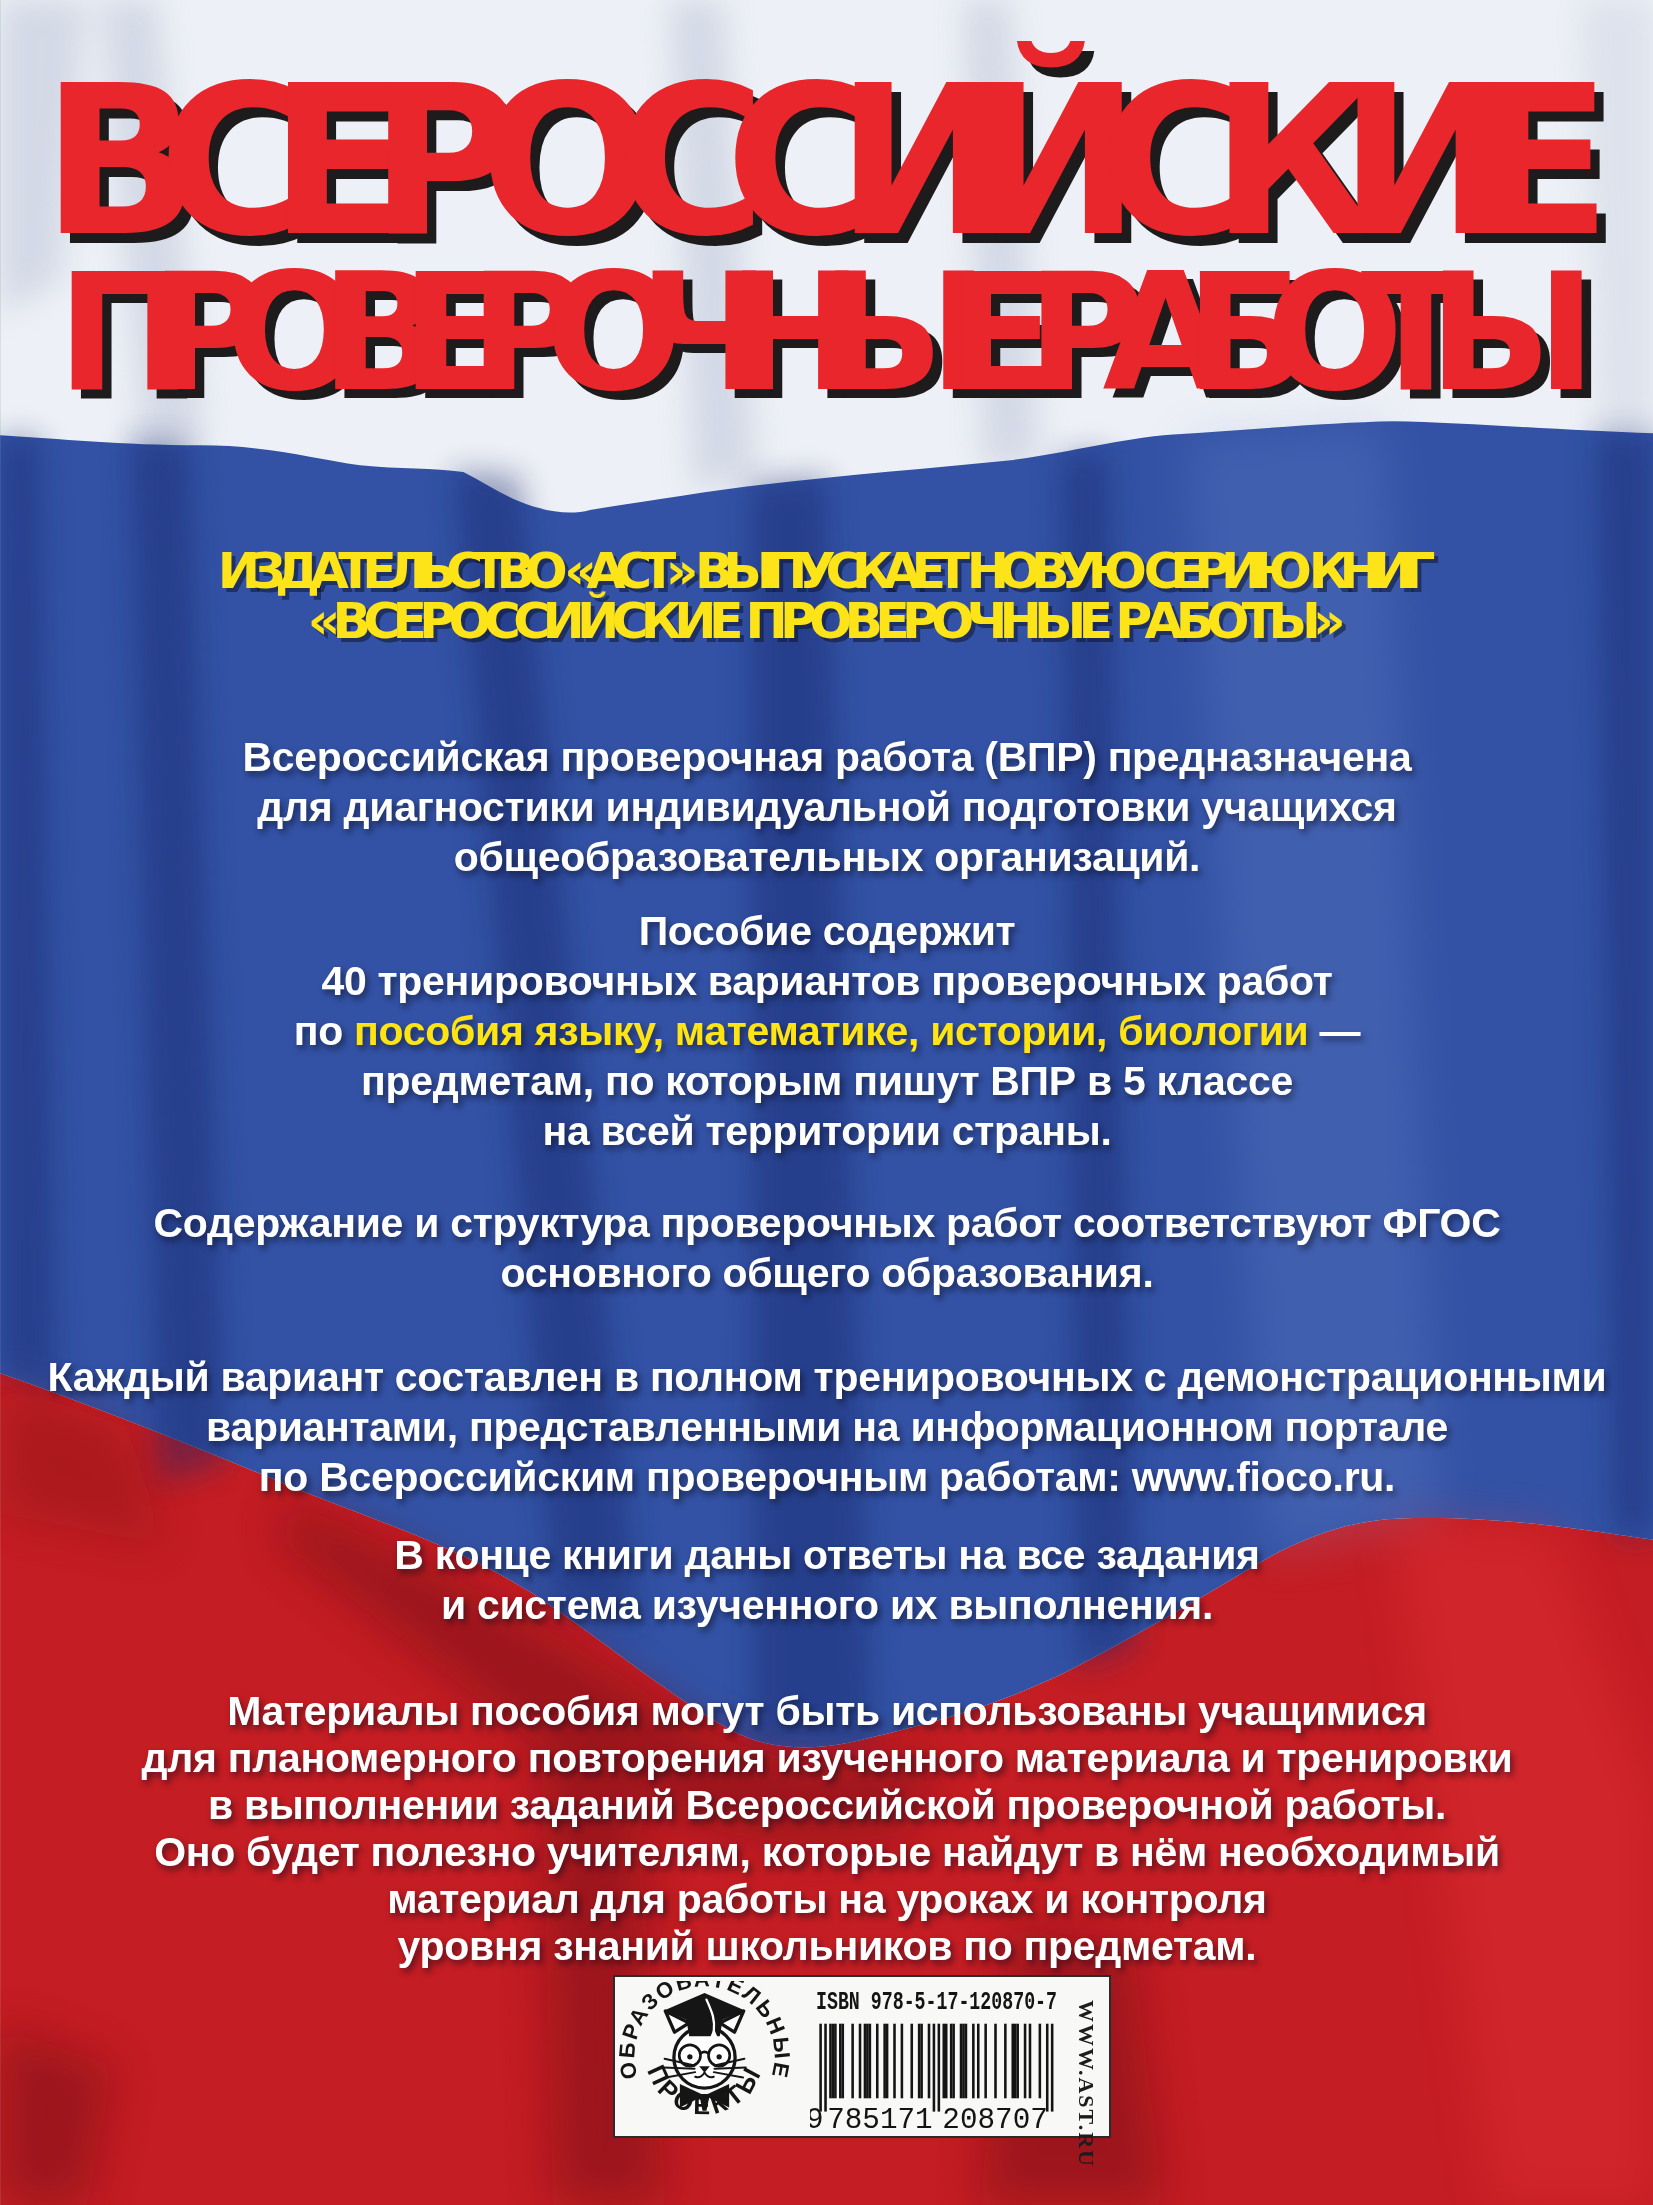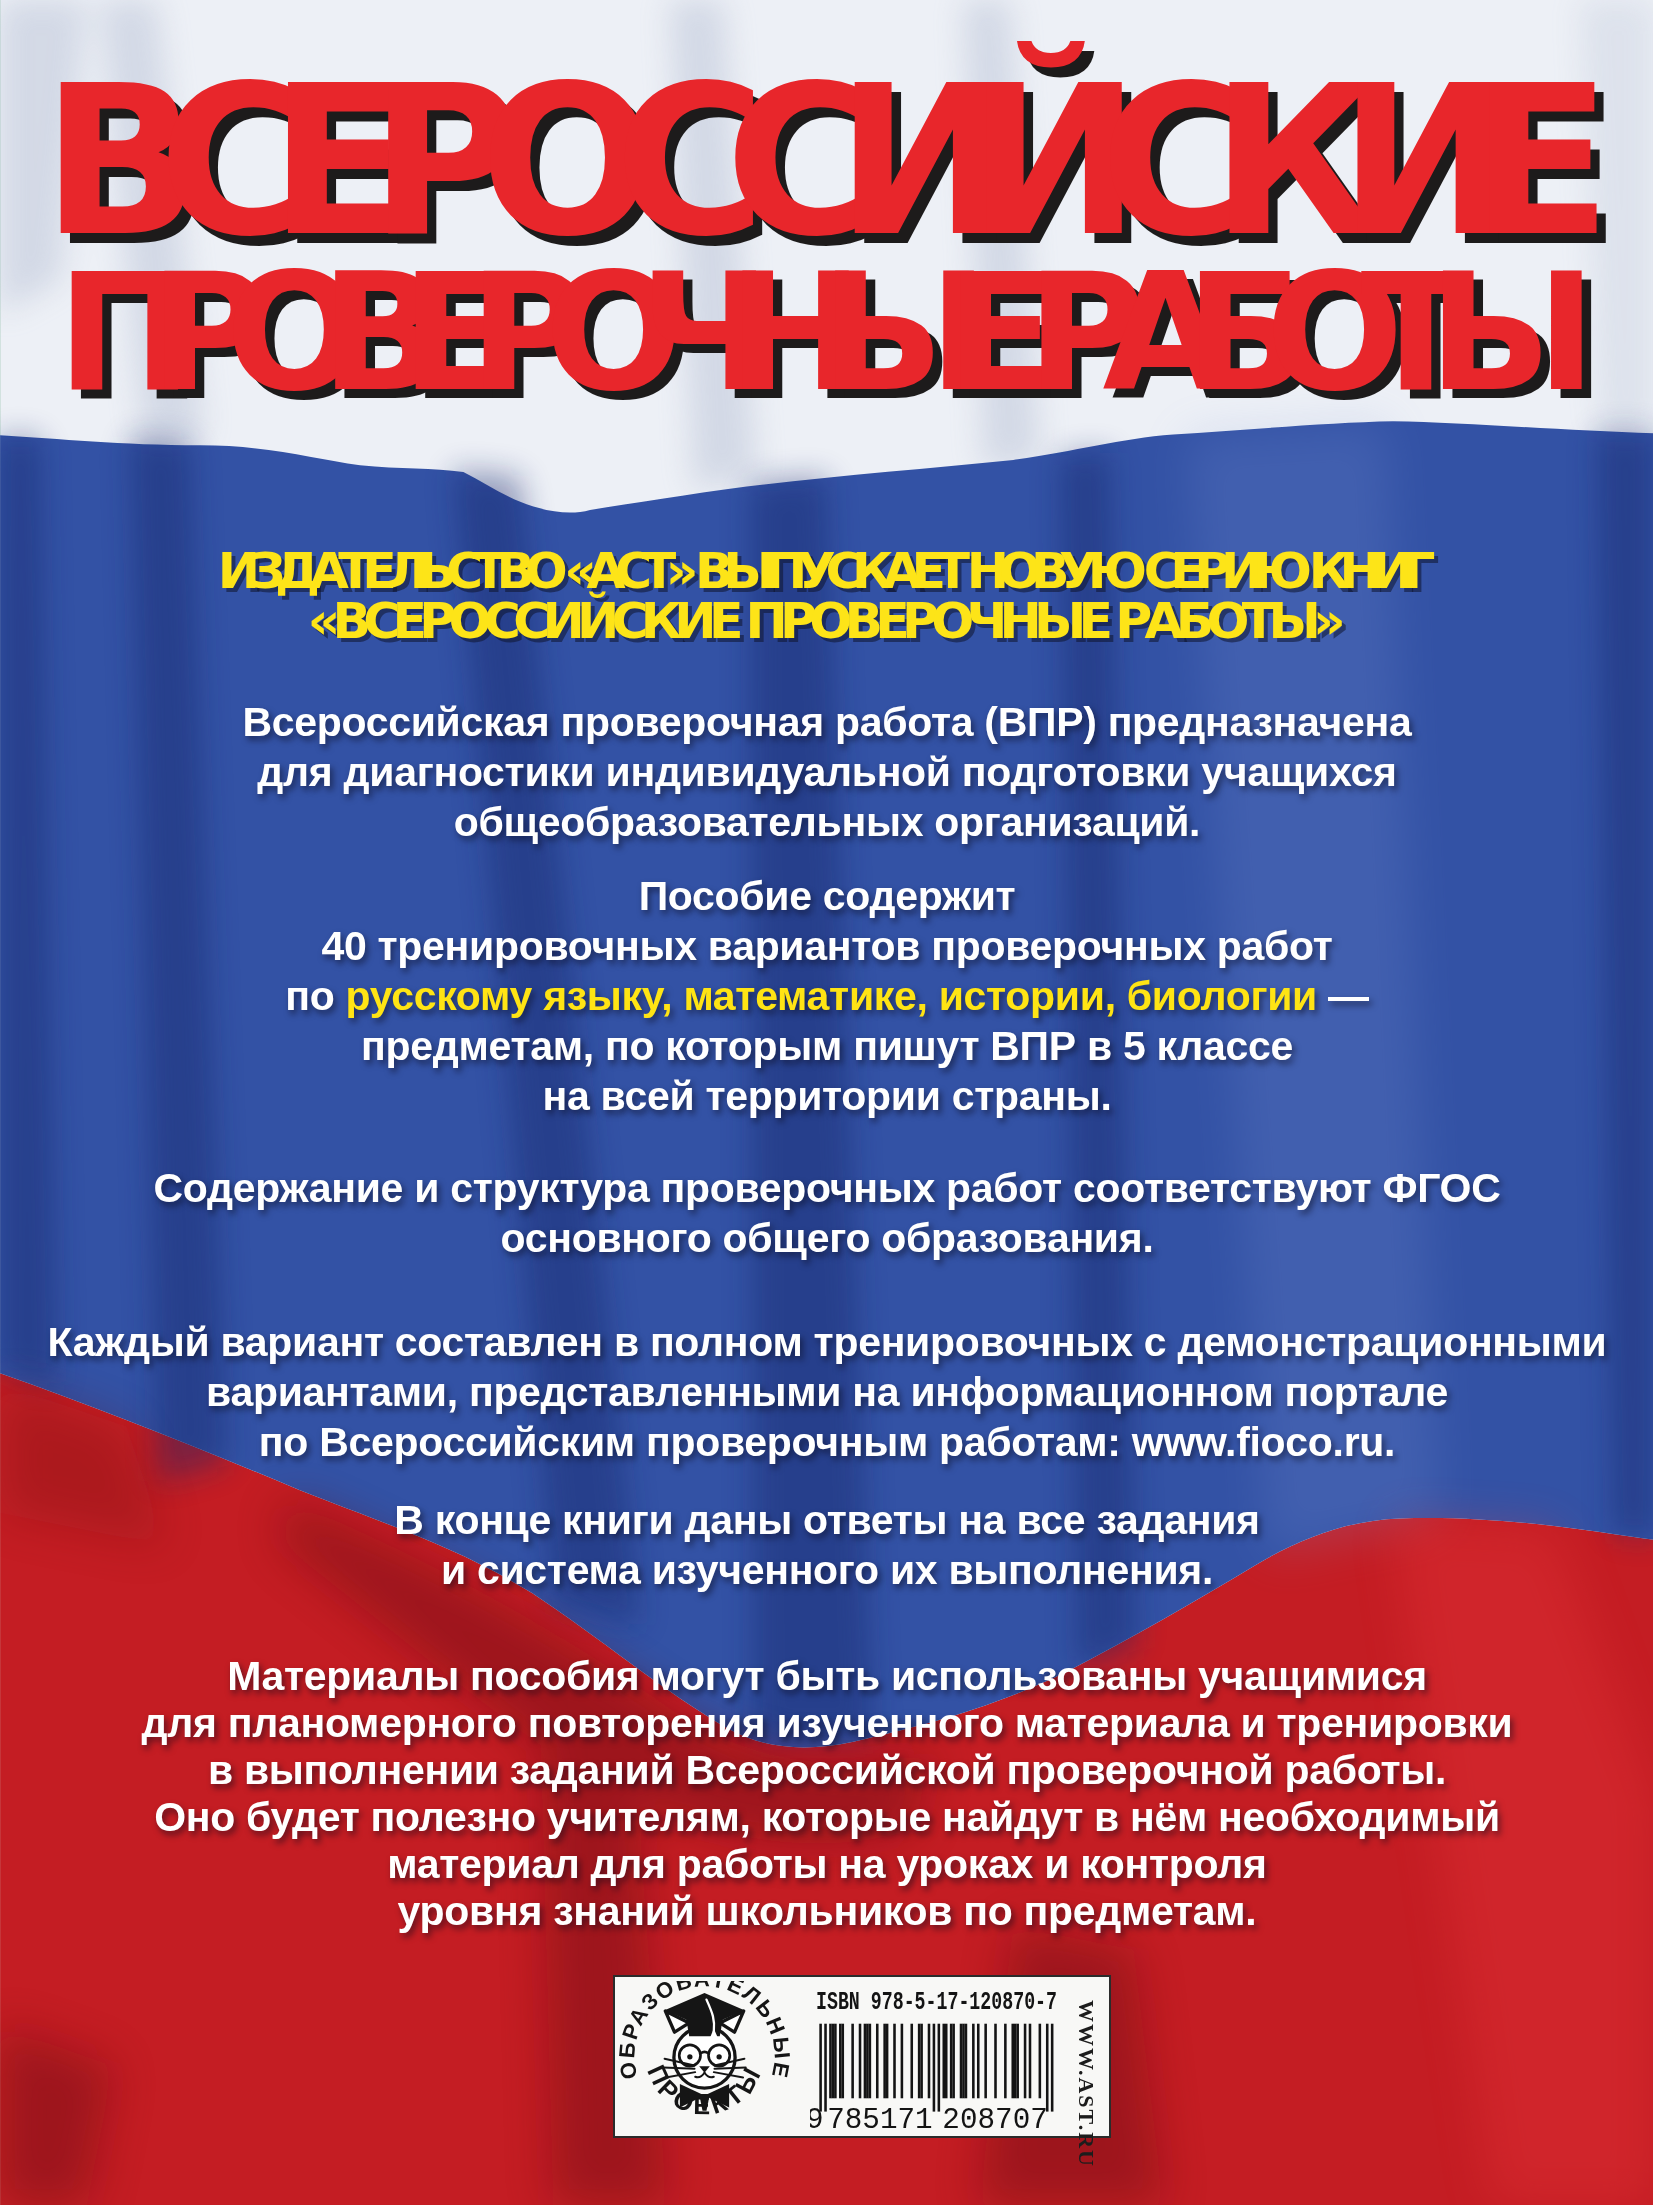--- a/index.html
+++ b/index.html
@@ -8,21 +8,21 @@
     font-family:"Liberation Sans", sans-serif; background:#15803d;
   }
   .abs{position:absolute;}
   svg text{user-select:none;}
 
   
   .para{
     position:absolute; left:0; width:1654px; text-align:center;
     color:#ffffff; font-weight:700; font-size:41px; line-height:50px;
     text-shadow:2.7px 4px 6px rgba(10,10,25,0.55);
-    letter-spacing:-0.3px; white-space:nowrap;
+    letter-spacing:-0.3px; white-space:nowrap;margin-top:35px;
   }
   .para.tight{line-height:47px;}
   .hl{color:#ffe414;}
 
   
   .footer-box{
     position:absolute; left:613px; top:1975px; width:498px; height:163px;
     background:#f8f8f6; border:2.7px solid #2b2b2b; box-sizing:border-box;
   }
   .website{
@@ -110,21 +110,21 @@
 
   <div class="para" style="top:697px">
     <div>Всероссийская проверочная работа (ВПР) предназначена</div>
     <div>для диагностики индивидуальной подготовки учащихся</div>
     <div>общеобразовательных организаций.</div>
   </div>
 
   <div class="para" style="top:871px">
     <div>Пособие содержит</div>
     <div>40 тренировочных вариантов проверочных работ</div>
-    <div><span>по </span><span class="hl">русскому языку, математике, истории, биологии</span><span> —</span></div>
+    <div><span>по </span><span class="hl">пособия языку, математике, истории, биологии</span><span> —</span></div>
     <div>предметам, по которым пишут ВПР в 5 классе</div>
     <div>на всей территории страны.</div>
   </div>
 
   <div class="para" style="top:1163px">
     <div>Содержание и структура проверочных работ соответствуют ФГОС</div>
     <div>основного общего образования.</div>
   </div>
 
   <div class="para" style="top:1317px">

